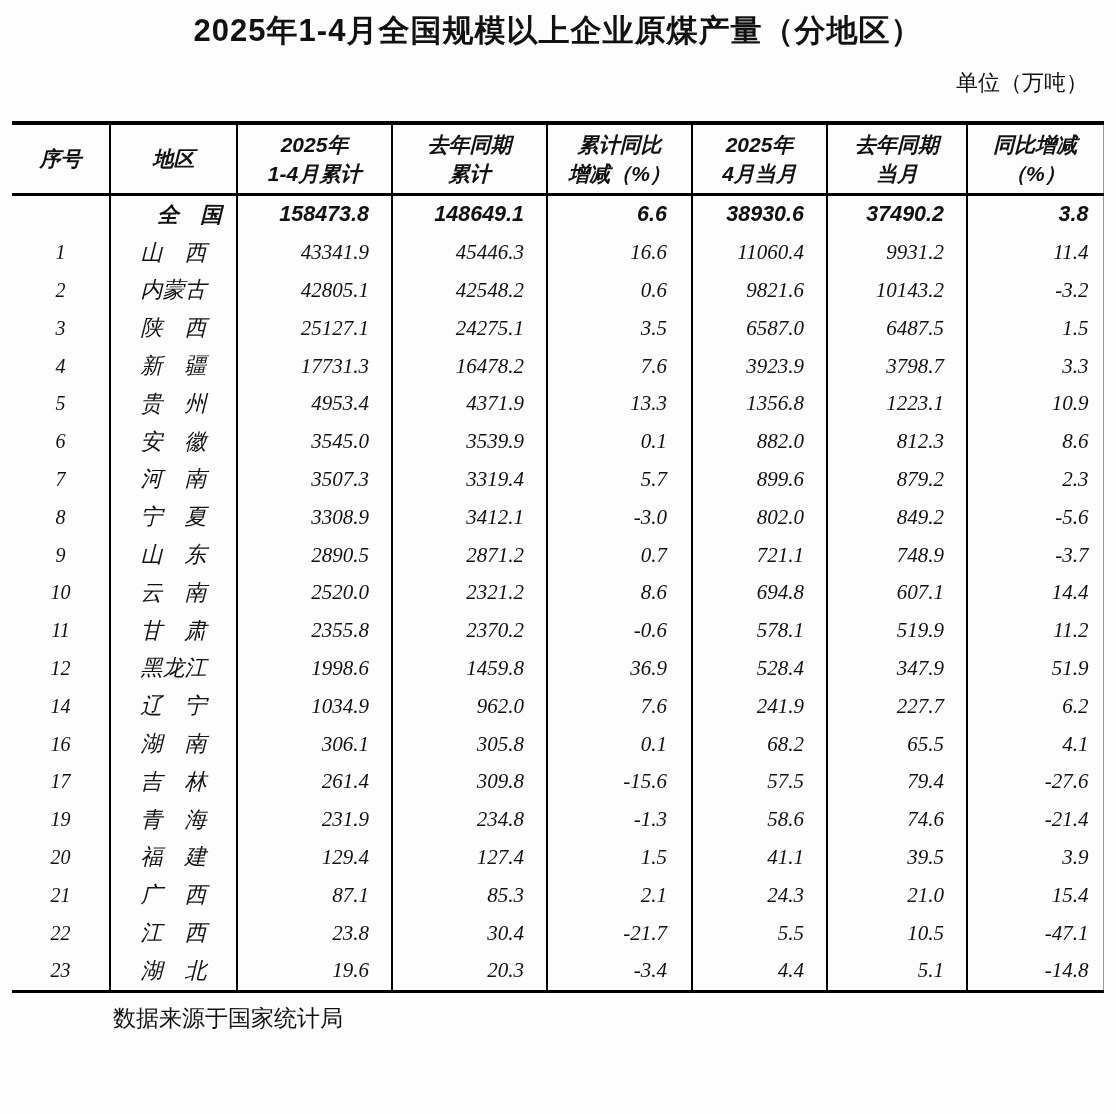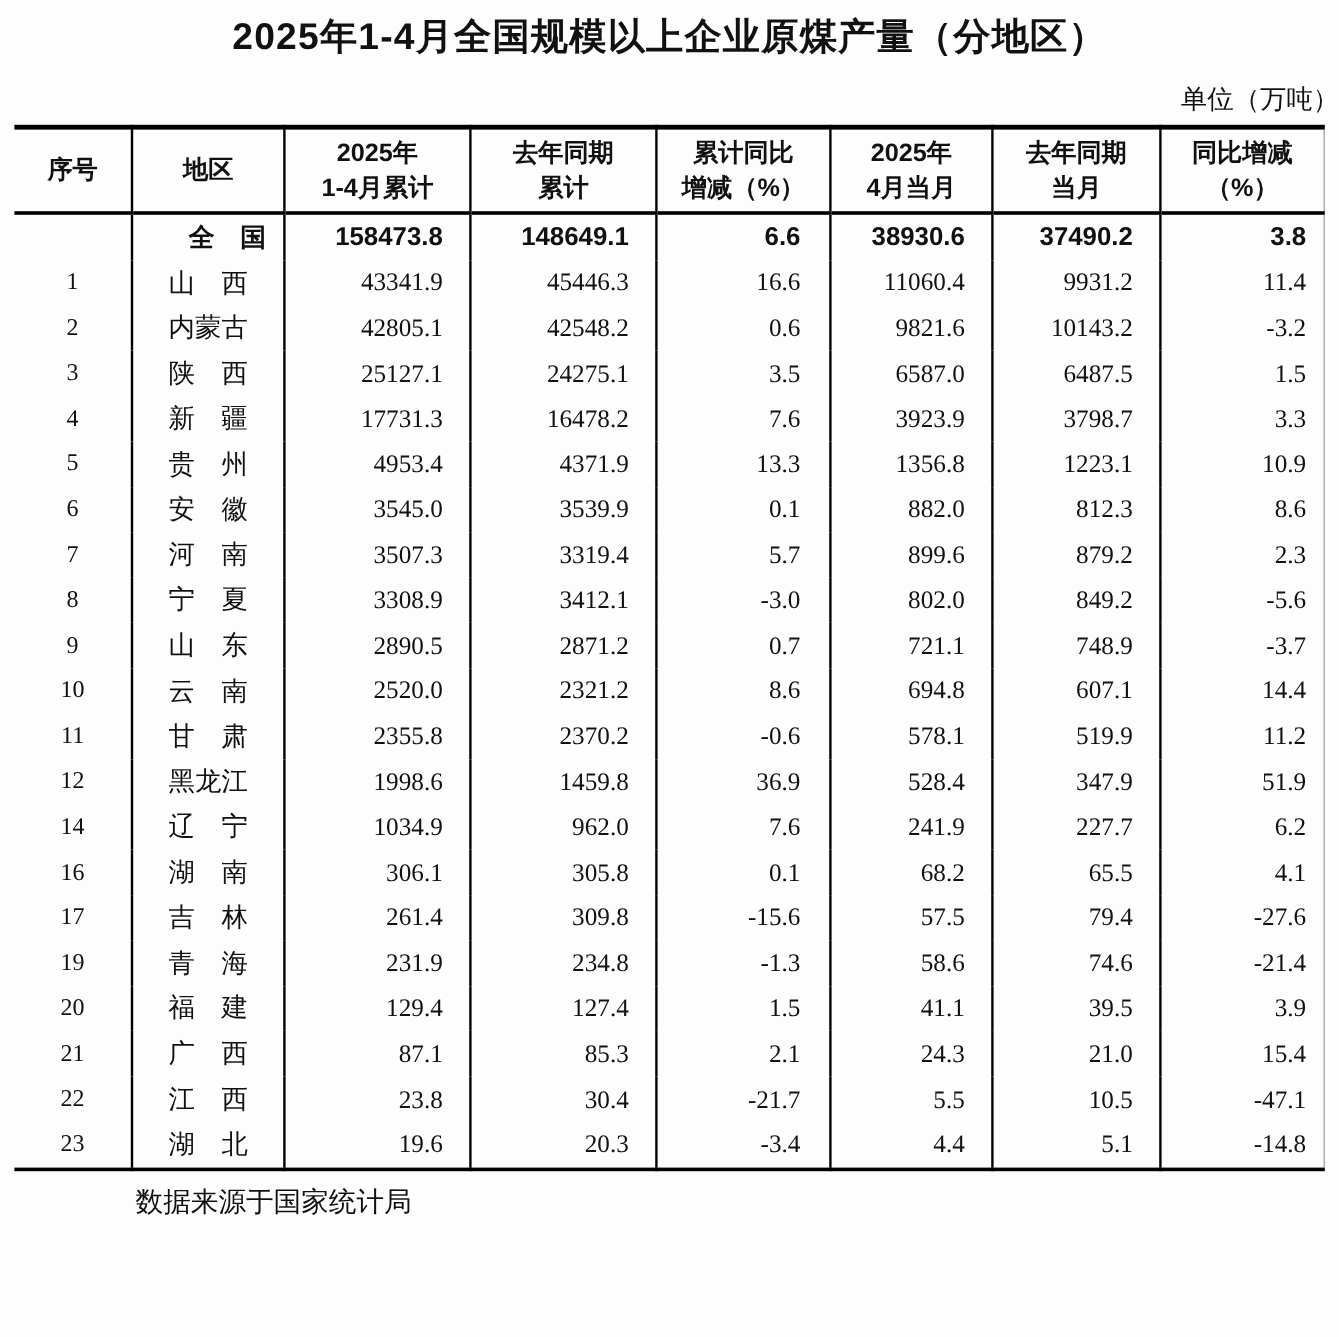--- a/index.html
+++ b/index.html
@@ -15,33 +15,35 @@
   .title {
     text-align: center;
     font-family: "Liberation Sans", sans-serif;
     font-weight: bold;
     font-size: 31px;
     padding-top: 10px;
     letter-spacing: 1px;
   }
   .unit-note {
     text-align: right;
+    padding-right: 28px;
     margin-top: 16px;
     font-size: 22px;
     font-family: "Liberation Sans", sans-serif;
   }
   table.coal {
     margin-left: 12px;
-    margin-top: 6px;
+    margin-top: 23px;
     border-collapse: collapse;
     table-layout: fixed;
     width: 1091px;
     border-top: 4px solid #000;
     border-bottom: 3px solid #000;
     border-right: 1px solid #999;
+    font-style: italic;
   }
   table.coal th + th,
   table.coal td + td {
     border-left: 2px solid #000;
   }
   thead th {
     border-bottom: 3px solid #000;
     font-family: "Liberation Sans", sans-serif;
     font-weight: bold;
     font-size: 21px;

